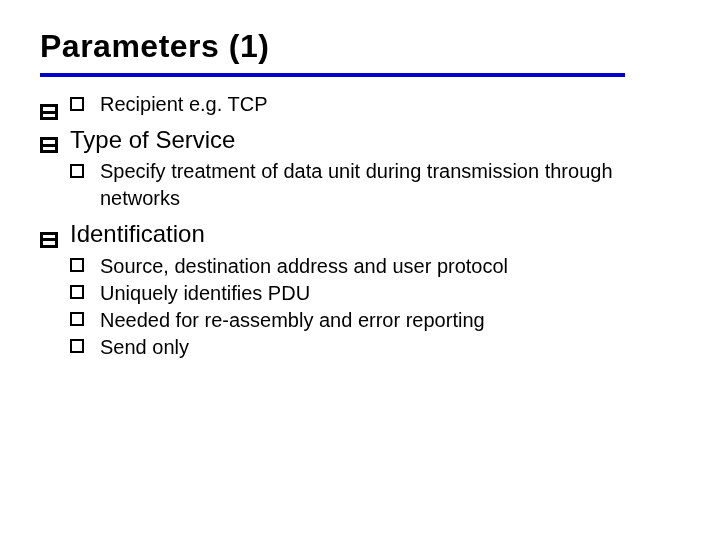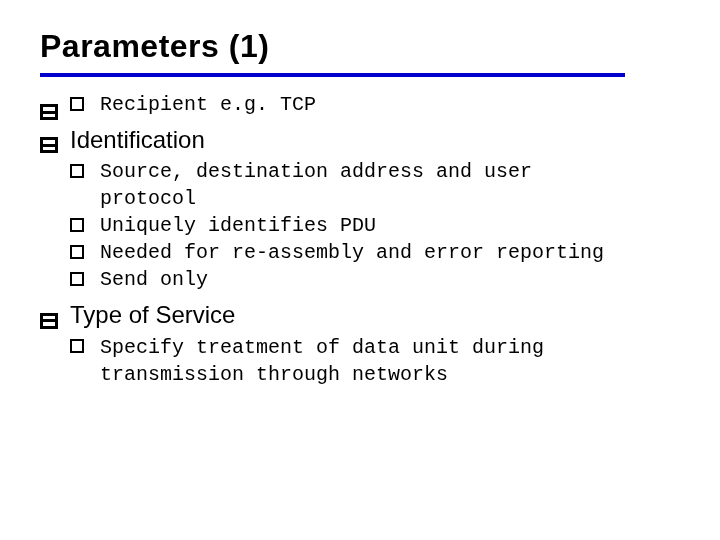--- a/index.html
+++ b/index.html
@@ -39,21 +39,20 @@
     position: relative;
     padding-left: 30px;
     font-size: 24px;
     line-height: 1.35;
     margin: 0;
   }
   .list-l2 {
     margin: 2px 0 6px 0;
     padding: 0;
     list-style: none;
-    font-family: Liberation Mono, monospace;
   }
   .list-l2 > li {
     position: relative;
     padding-left: 30px;
     font-size: 20px;
     line-height: 1.35;
     margin: 0;
   }
   .bullet-z {
     position: absolute;
@@ -128,20 +127,39 @@
     <li>
       <span class="bullet-z">
           <span class="h t"></span>
           <span class="h m"></span>
           <span class="h b"></span>
           <span class="v tl"></span>
           <span class="v tr"></span>
           <span class="v bl"></span>
           <span class="v br"></span>
         </span>
+      <span>Type of Service</span>
+      <ul class="list-l2">
+        <li>
+          <span class="bullet-y"></span>
+          <span>Specify treatment of data unit during transmission through networks</span>
+        </li>
+      </ul>
+    </li>
+
+    <li>
+      <span class="bullet-z">
+          <span class="h t"></span>
+          <span class="h m"></span>
+          <span class="h b"></span>
+          <span class="v tl"></span>
+          <span class="v tr"></span>
+          <span class="v bl"></span>
+          <span class="v br"></span>
+        </span>
       <span>Identification</span>
       <ul class="list-l2">
         <li>
           <span class="bullet-y"></span>
           <span>Source, destination address and user protocol</span>
         </li>
         <li>
           <span class="bullet-y"></span>
           <span>Uniquely identifies PDU</span>
         </li>
@@ -149,33 +167,14 @@
           <span class="bullet-y"></span>
           <span>Needed for re-assembly and error reporting</span>
         </li>
         <li>
           <span class="bullet-y"></span>
           <span>Send only</span>
         </li>
       </ul>
     </li>
 
-    <li>
-      <span class="bullet-z">
-          <span class="h t"></span>
-          <span class="h m"></span>
-          <span class="h b"></span>
-          <span class="v tl"></span>
-          <span class="v tr"></span>
-          <span class="v bl"></span>
-          <span class="v br"></span>
-        </span>
-      <span>Type of Service</span>
-      <ul class="list-l2">
-        <li>
-          <span class="bullet-y"></span>
-          <span>Specify treatment of data unit during transmission through networks</span>
-        </li>
-      </ul>
-    </li>
-
   </ul>
 </div>
 
 </body></html>

